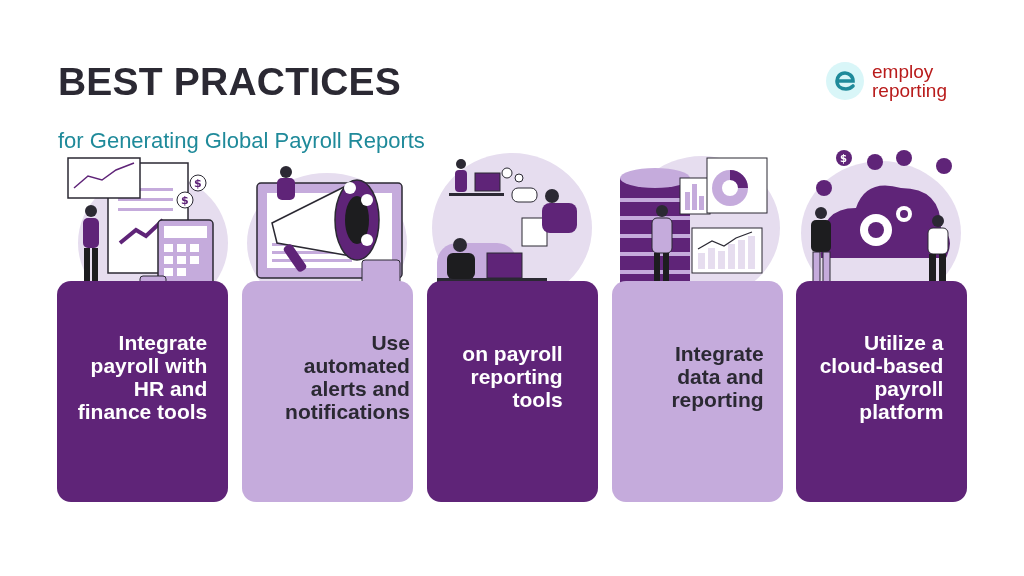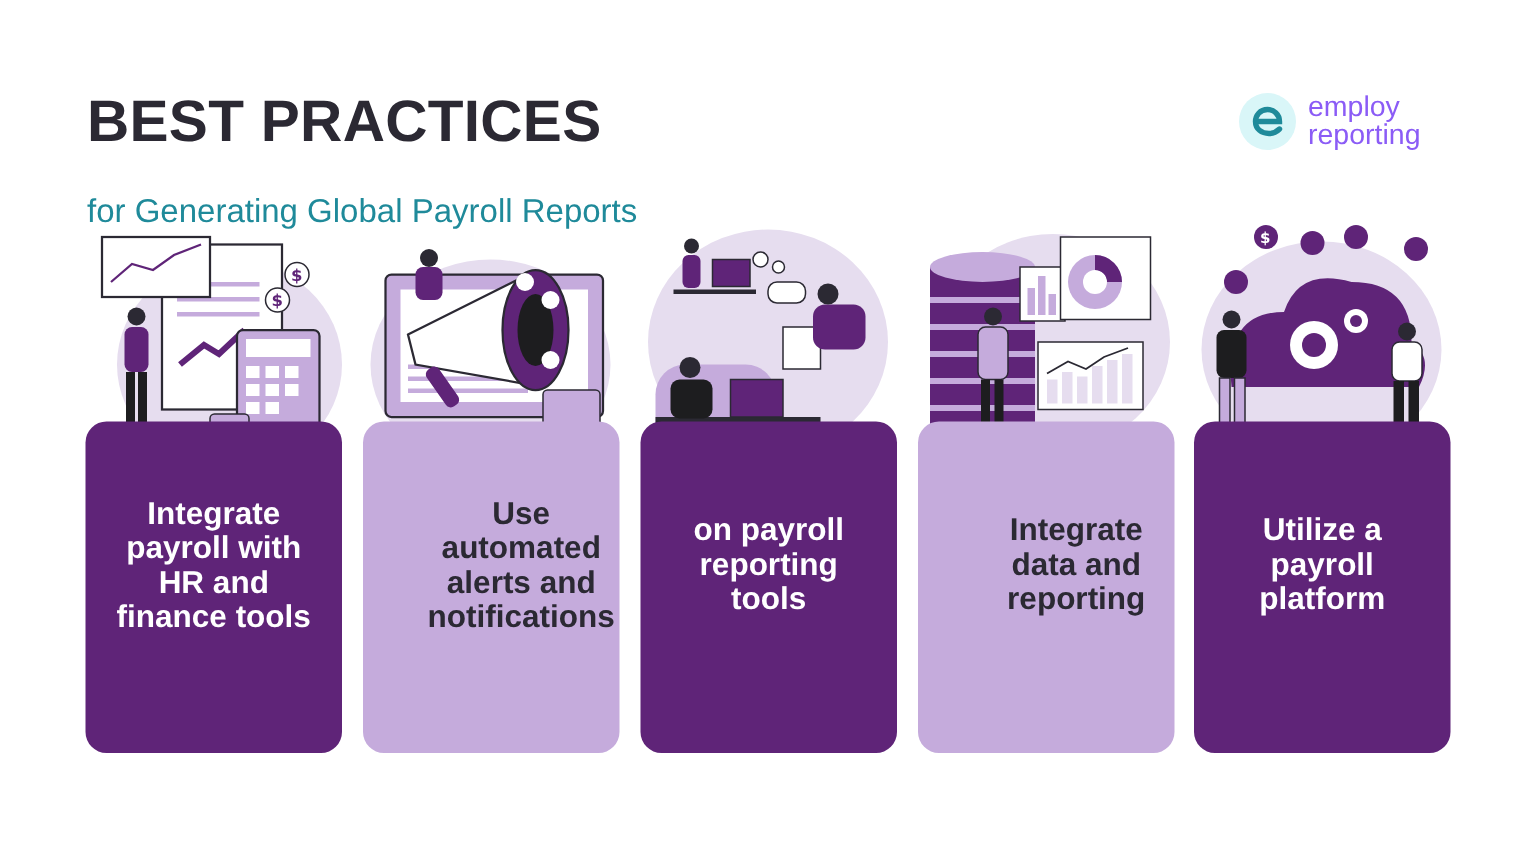--- a/index.html
+++ b/index.html
@@ -4,26 +4,26 @@
 <style>
   * { box-sizing: border-box; margin: 0; padding: 0; }
   html, body { width: 1024px; height: 576px; background: #ffffff; overflow: hidden; }
   body { position: relative; font-family: "Liberation Sans", "DejaVu Sans", sans-serif; }
 
   .title { position: absolute; left: 58px; top: 62px; font-size: 39px; font-weight: 700; color: #2b2933; letter-spacing: 0.2px; line-height: 1; }
   .subtitle { position: absolute; left: 58px; top: 105px; font-size: 22px; color: #1f8a9a; line-height: 1; margin-top: 25px; }
 
   .logo { position: absolute; left: 826px; top: 62px; display: flex; align-items: center; }
   .logo-mark { width: 38px; height: 38px; border-radius: 50%; background: #d9f6f8; display: flex; align-items: center; justify-content: center; }
-  .logo-text { margin-left: 8px; font-size: 19px; line-height: 19px; color: #8b5cf6; }
+  .logo-text { margin-left: 8px; font-size: 19px; line-height: 19px; color: #b91c1c; }
 
   .card { position: absolute; top: 281px; width: 171px; height: 221px; border-radius: 14px; display: flex; align-items: center; justify-content: center; text-align: center; }
   .card.dark { background: #5f2478; color: #ffffff; }
   .card.light { background: #c5abdc; color: #2b2933; padding-left: 40px; }
-  .card-text { font-size: 21px; font-weight: 700; line-height: 23px; padding: 0 8px; margin-top: -30px; }
+  .card-text { font-size: 21px; font-weight: 700; line-height: 23px; padding: 0 8px; margin-top: -30px; text-align: right; }
 
   .illus { position: absolute; top: 148px; width: 170px; height: 160px; }
 </style>
 </head>
 <body>
 
 <div class="title">BEST PRACTICES</div>
 <div class="subtitle">for Generating Global Payroll Reports</div>
 
 <div class="logo">
@@ -197,16 +197,17 @@
 <div class="card light" style="left:612px">
   <div class="card-text">
     <div>Integrate</div>
       <div>data and</div>
       <div>reporting</div>
   </div>
 </div>
 <div class="card dark" style="left:796px">
   <div class="card-text">
     <div>Utilize a</div>
+      <div>cloud-based</div>
       <div>payroll</div>
       <div>platform</div>
   </div>
 </div>
 
 </body></html>

